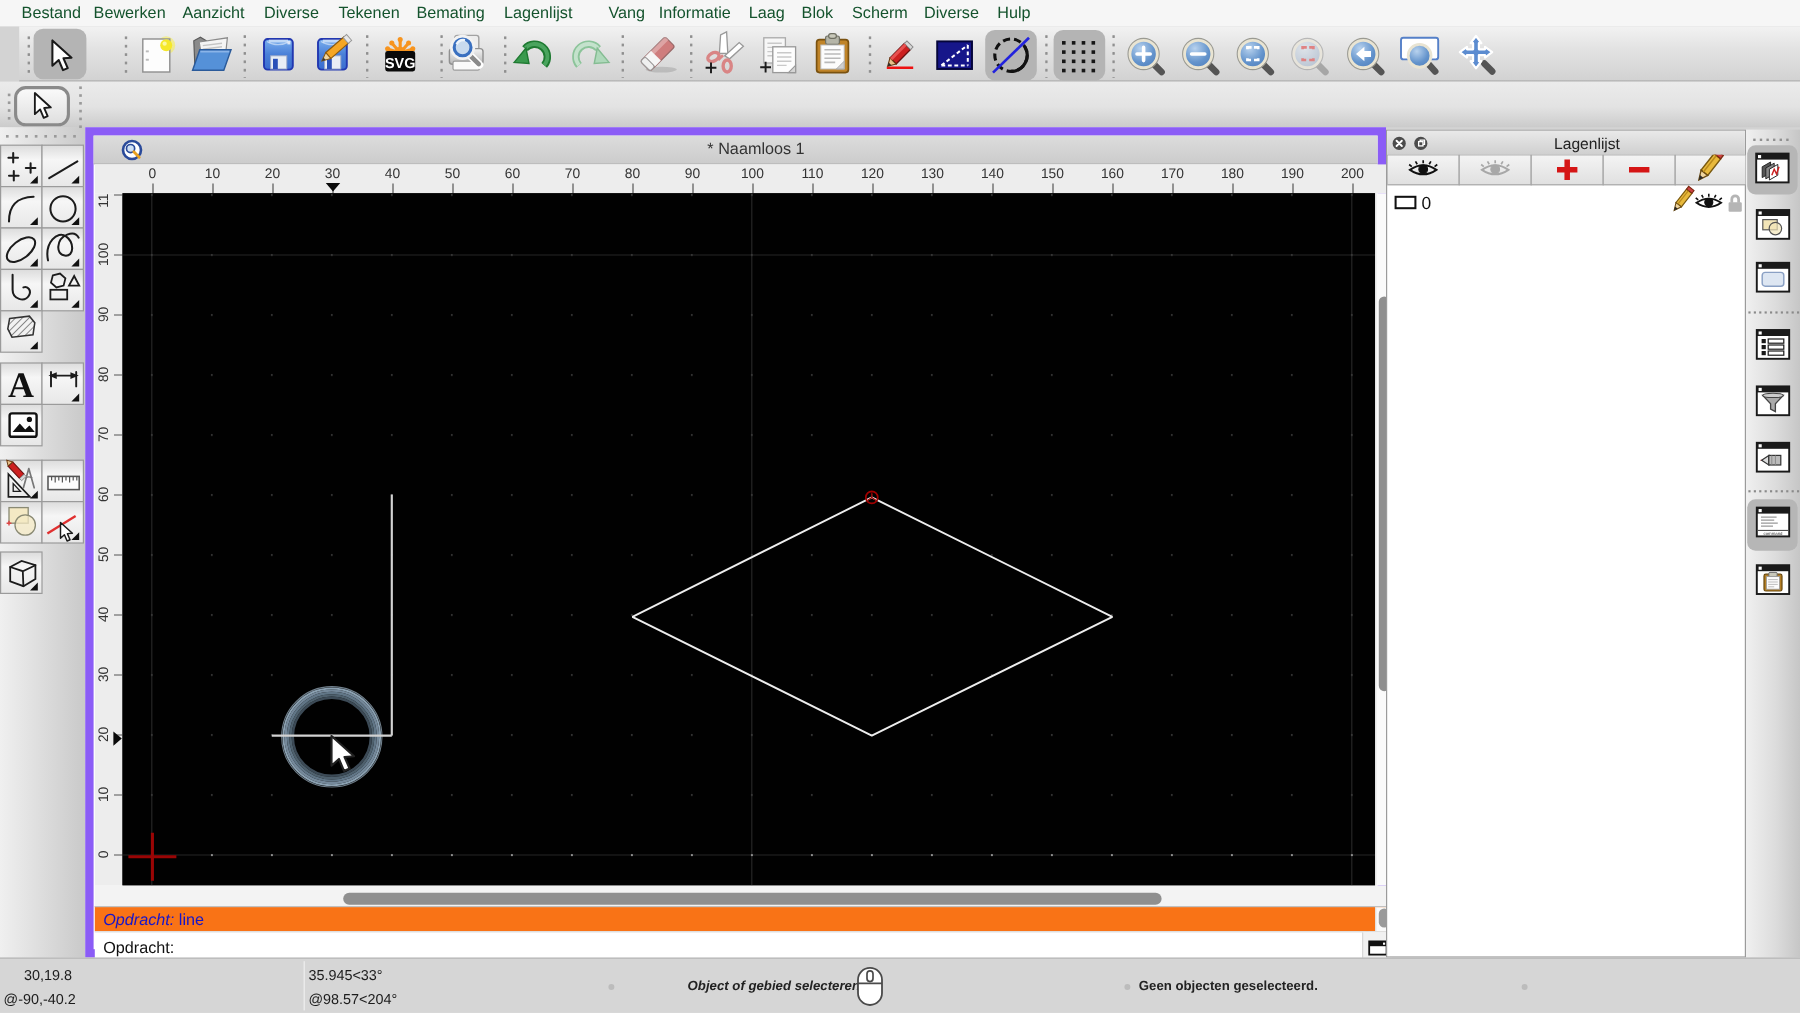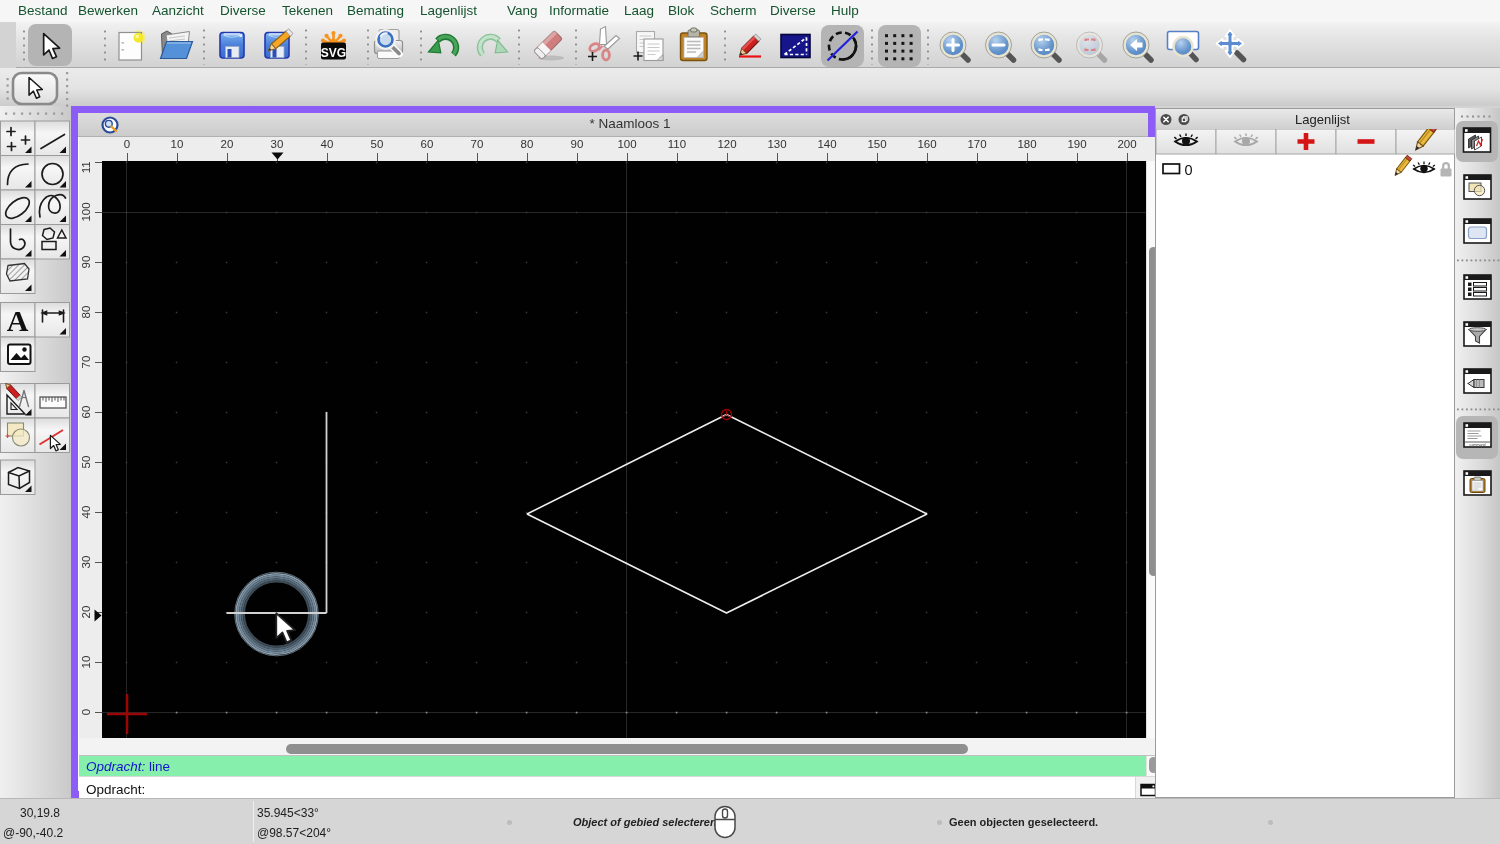--- a/index.html
+++ b/index.html
@@ -22,21 +22,21 @@
     border:7px solid #8b5cf6;box-sizing:border-box;text-decoration:underline;}
   #doctitle{left:0;top:0;width:100%;height:24px;
     background:linear-gradient(#dcdcdc,#cccccc);
     border-bottom:1px solid #b0b0b0;box-sizing:border-box;}
   #rulerh{left:1px;top:24px;width:1081px;height:24px;background:#ededed;}
   #rulerv{left:1px;top:48px;width:23px;height:577px;background:#ededed;}
   #canvas{left:24px;top:48px;width:1044px;height:577px;background:#000;}
   #vsb{left:1068px;top:48px;width:14px;height:577px;background:#fafafa;
     border-left:1px solid #e0e0e0;box-sizing:border-box;}
   #hsbrow{left:1px;top:625px;width:1081px;height:17px;background:#f3f3f3;}
-  #cmdhist{left:1px;top:642px;width:1081px;height:21px;background:#86efac;
+  #cmdhist{left:1px;top:642px;width:1081px;height:21px;background:#f97316;
     border-top:1px solid #c0c0c0;box-sizing:border-box;}
   #cmdinput{left:1px;top:663px;width:1081px;height:27px;background:#ffffff;
     border-top:1px solid #d8d8d8;box-sizing:border-box;}
   
   #layerpanel{left:1155px;top:108px;width:300px;height:690px;background:#fff;
     border:1px solid #9b9b9b;box-sizing:border-box;}
   #layertitle{left:0;top:0;width:100%;height:21px;
     background:linear-gradient(#e9e9e9,#cfcfcf);
     border-bottom:1px solid #aaa;box-sizing:border-box;}
   

